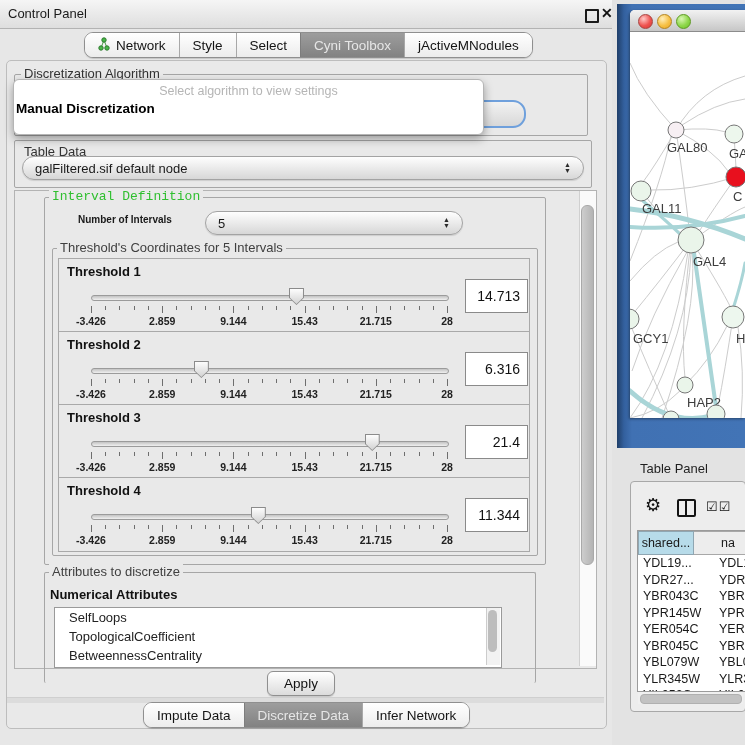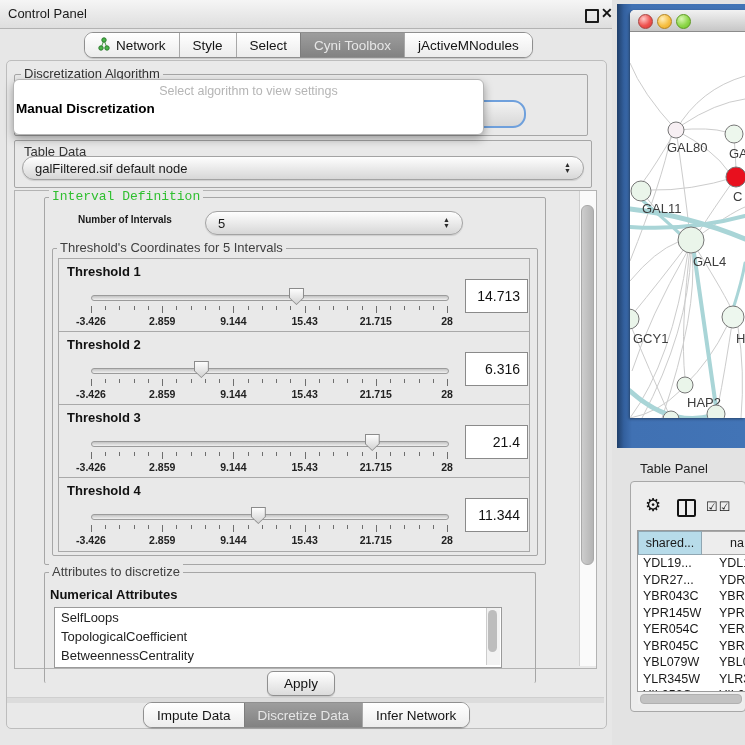--- a/index.html
+++ b/index.html
@@ -74,21 +74,21 @@
   .tick.major{top:47px;height:7px;}
   .scale-lab{position:absolute;top:56px;width:56px;text-align:center;font-size:10.5px;
     font-weight:bold;color:#222;}
   .val-box{position:absolute;left:406px;top:20px;width:54px;height:32px;background:#fff;
     border:1px solid #8a8a8a;font-size:14px;display:flex;align-items:center;
     justify-content:flex-end;padding-right:7px;color:#111;}
 
   
   #attr-sub{font-size:13px;font-weight:bold;color:#111;}
   #attr-list{left:54px;top:607px;width:446px;height:59px;background:#fff;border:1px solid #9a9a9a;overflow:hidden;}
-  .attr-item{font-size:13px;color:#222;padding-left:6px;line-height:19px;white-space:nowrap;}
+  .attr-item{font-size:13px;color:#222;padding-left:14px;line-height:19px;white-space:nowrap;}
   #attr-vscroll{left:486px;top:608px;width:13px;height:57px;background:#f2f2f2;border-left:1px solid #ccc;}
   #attr-vthumb{left:488px;top:610px;width:9px;height:42px;border-radius:5px;background:#bdbdbd;}
 
   #apply-btn{left:267px;top:671px;width:66px;height:23px;border:1px solid #8f8f8f;border-radius:6px;
     background:linear-gradient(#ffffff,#dcdcdc);font-size:13.5px;display:flex;align-items:center;
     justify-content:center;color:#111;box-shadow:0 1px 1px rgba(0,0,0,.15);}
   #panel-bottom-line{left:7px;top:697px;width:597px;height:5px;background:#dcdcdc;border-top:1px solid #cfcfcf;}
 
   
   #net-frame{left:617px;top:4px;width:128px;height:444px;
@@ -108,22 +108,22 @@
   #tp-container{left:630px;top:481px;width:114px;height:229px;background:#ededed;
     border:1px solid #a8a8a8;border-radius:4px;}
   #tp-gear{left:645px;top:496px;font-size:18px;color:#131313;line-height:18px;}
   #tp-split{left:677px;top:499px;width:15px;height:14px;border:2px solid #131313;border-radius:2px;}
   #tp-split::after{content:"";position:absolute;left:6px;top:0;width:2px;height:14px;background:#131313;}
   #tp-checks{left:706px;top:499px;font-size:13px;color:#131313;letter-spacing:1px;}
   #tp-table{left:637px;top:530px;width:108px;height:160px;overflow:hidden;background:#fff;
     border:1px solid #9b9b9b;border-right:none;font-size:12.5px;}
   .tp-hrow{display:flex;height:24px;}
   .tp-hcell{box-sizing:border-box;border:1px solid #8fa6b2;display:flex;align-items:center;}
-  .tp-hcell.c1{width:64px;background:#b7dbe9;justify-content:center;}
-  .tp-hcell.c2{flex:1;background:#ededed;border-left:none;border-color:#a8a8a8;justify-content:flex-end;padding-right:1px;}
+  .tp-hcell.c1{width:56px;background:#b7dbe9;justify-content:center;}
+  .tp-hcell.c2{flex:1;background:#ededed;border-left:none;border-color:#a8a8a8;justify-content:flex-end;padding-right:10px;}
   .tp-row{display:flex;height:16.5px;align-items:center;background:#fff;white-space:nowrap;}
   .tp-cell1{width:76px;padding-left:5px;box-sizing:border-box;overflow:hidden;}
   .tp-cell2{flex:1;padding-left:5px;overflow:hidden;}
   #tp-hscroll{left:638px;top:692px;width:105px;height:12px;background:#f0f0f0;}
   #tp-hthumb{left:640px;top:694px;width:100px;height:8px;border-radius:4px;background:#c2c2c2;border:1px solid #b0b0b0;}
 
   svg text{font-family:"Liberation Sans",sans-serif;}
 </style>
 </head>
 <body>

